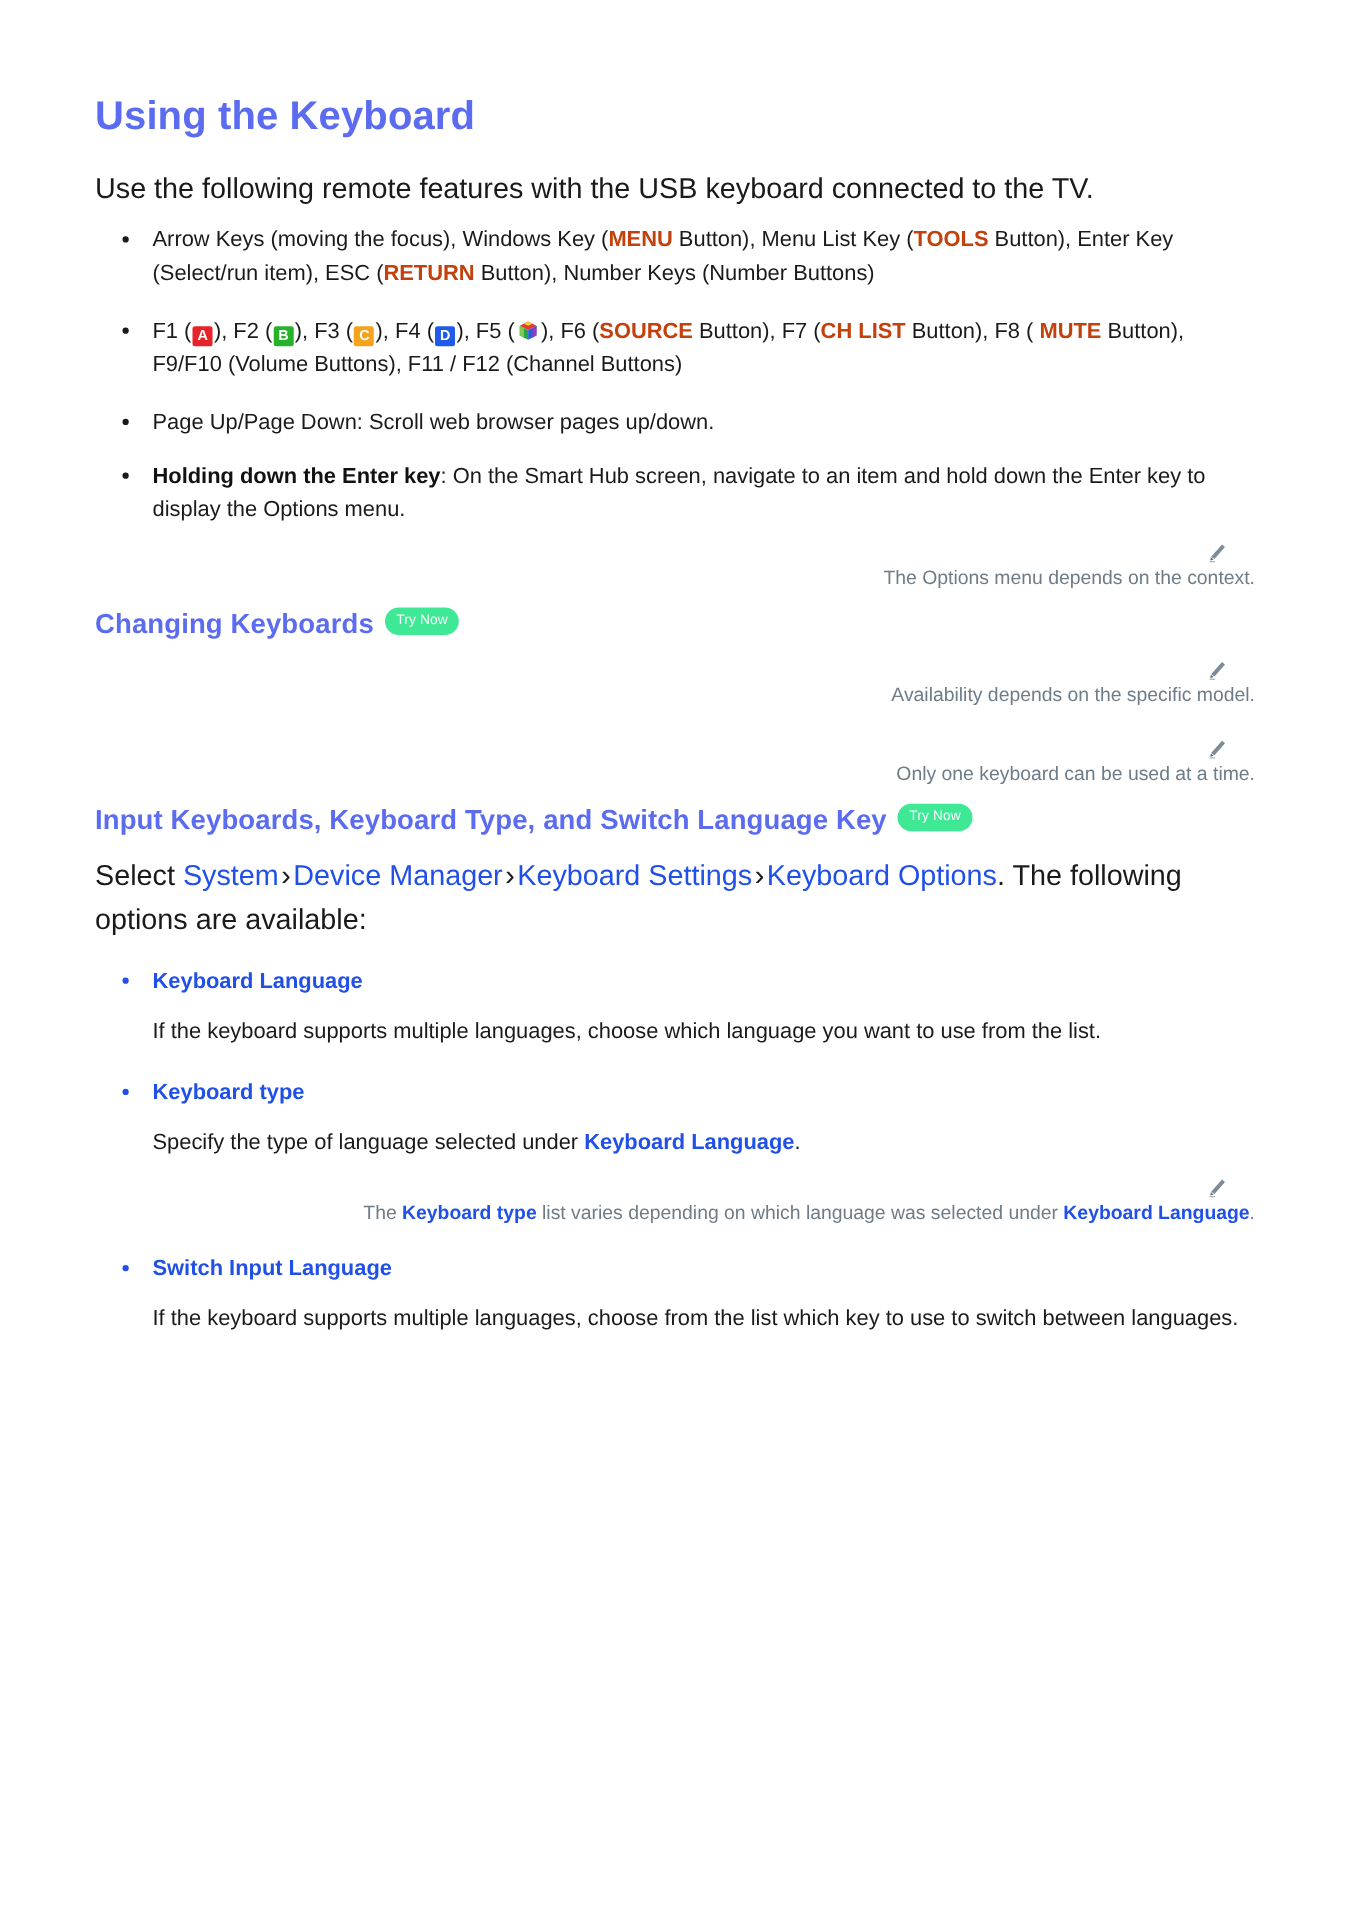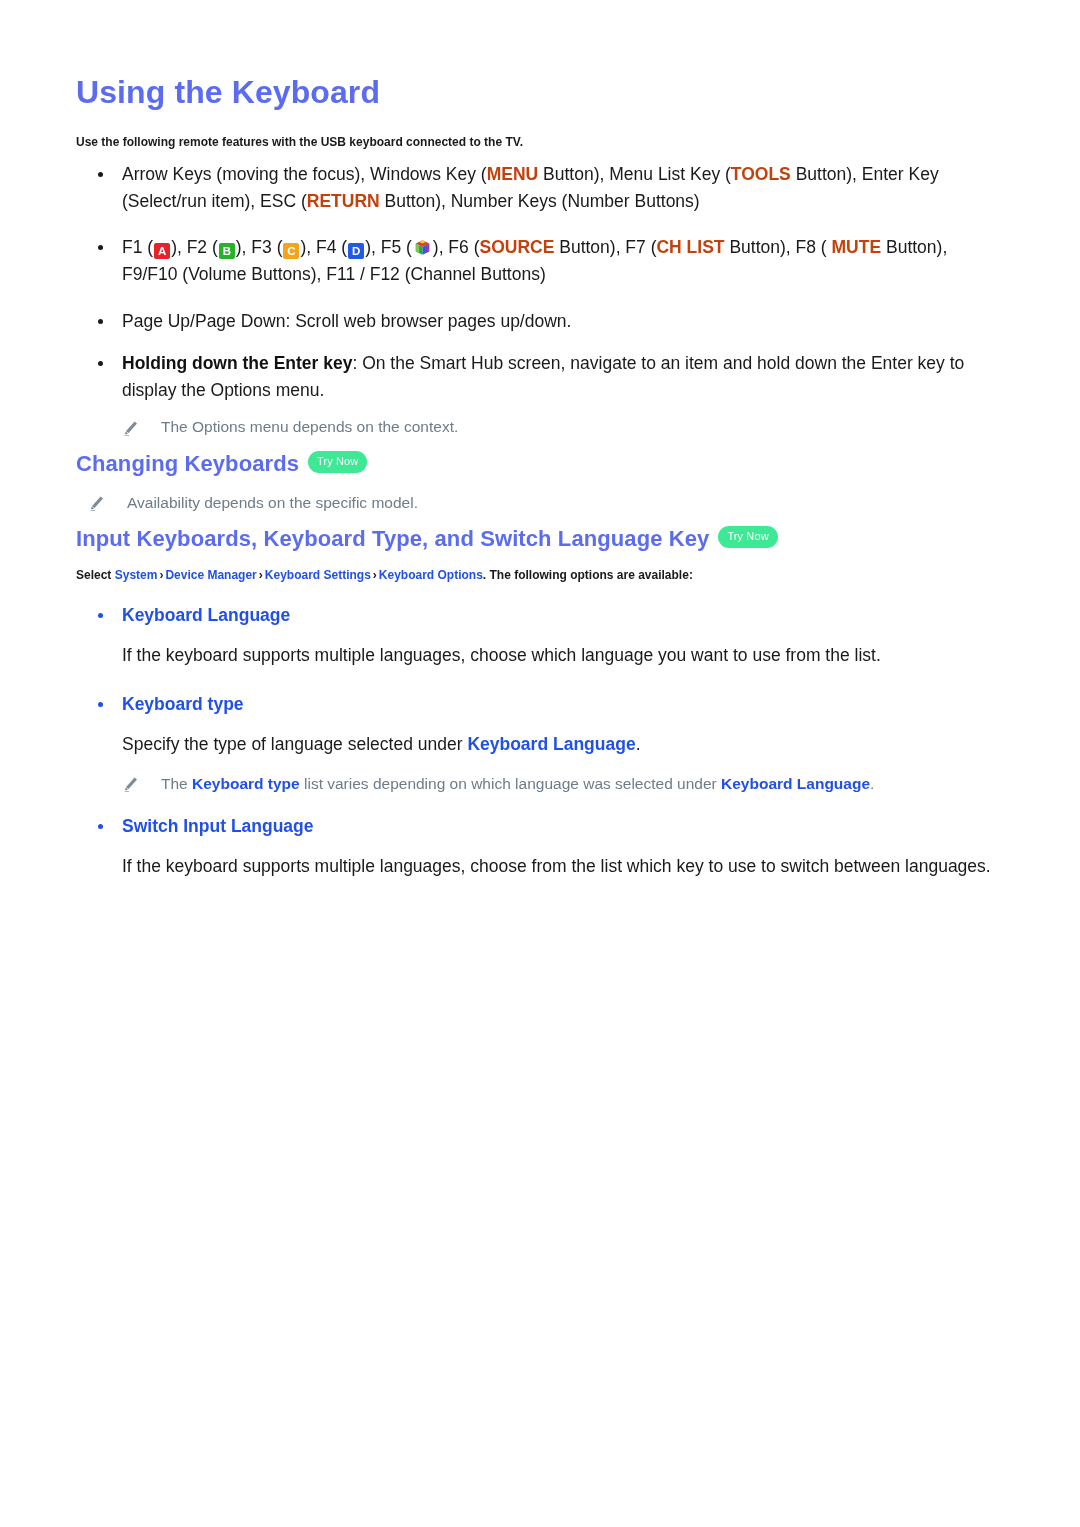--- a/index.html
+++ b/index.html
@@ -53,25 +53,24 @@
     padding: 5px 9px 6px 9px;
     border-radius: 11px;
     margin-left: 9px;
     position: relative;
     top: -2px;
     white-space: nowrap;
   }
 
   
   p.body {
-    font-size: 12px;
+    font-size: 23px;
     line-height: 1.52;
     margin: 0 0 10px 0;
     color: #1a1a1a;
-    font-weight: bold;
   }
   .intro { margin-bottom: 12px; }
 
   
   ul.bullets {
     list-style: none;
     margin: 0;
     padding: 0;
   }
   ul.bullets > li {
@@ -122,25 +121,26 @@
   p.opt-body {
     font-size: 17.5px;
     line-height: 1.52;
     margin: 0 0 22px 0;
     padding-left: 46px;
   }
 
   
   .note {
     display: flex;
-    align-items: center;
+    align-items: flex-end;
     font-size: 15.5px;
     line-height: 1.5;
     color: #6E7C88;
     margin: 12px 0 12px 0;
+    flex-direction: column;
   }
   .note .pencil {
     flex: 0 0 auto;
     width: 17px;
     height: 17px;
     margin-right: 22px;
     margin-top: 2px;
   }
   .note.indent-1 { padding-left: 12px; }
   .note.indent-2 { padding-left: 46px; }
@@ -237,20 +237,30 @@
       <svg viewBox="0 0 17 17" width="17" height="17" aria-hidden="true">
         <path d="M12.6 1.6 L15.0 3.5 L6.6 13.1 L3.9 11.3 Z" fill="#7d8c99"></path>
         <path d="M3.7 11.7 L3.2 14.3 L5.9 13.5 Z" fill="#5a6b78"></path>
         <rect x="2.6" y="14.9" width="4.3" height="0.9" fill="#9aa7b2"></rect>
       </svg>
     </span>
     <span class="note-text">Availability depends on the specific model.</span>
   </div>
 
 
+  <div class="note indent-1" style="margin-top:20px;">
+    <span class="pencil">
+      <svg viewBox="0 0 17 17" width="17" height="17" aria-hidden="true">
+        <path d="M12.6 1.6 L15.0 3.5 L6.6 13.1 L3.9 11.3 Z" fill="#7d8c99"></path>
+        <path d="M3.7 11.7 L3.2 14.3 L5.9 13.5 Z" fill="#5a6b78"></path>
+        <rect x="2.6" y="14.9" width="4.3" height="0.9" fill="#9aa7b2"></rect>
+      </svg>
+    </span>
+    <span class="note-text">Only one keyboard can be used at a time.</span>
+  </div>
 
   <h2 class="section-title sec-gap-2">
     <span>Input Keyboards, Keyboard Type, and Switch Language Key</span>
       <span class="try-now">Try Now</span>
   </h2>
 
   <p class="body" style="margin-top:14px;">
     <span>Select </span><span class="blue-n">System</span><span class="sep">›</span><span class="blue-n">Device Manager</span><span class="sep">›</span><span class="blue-n">Keyboard Settings</span><span class="sep">›</span><span class="blue-n">Keyboard Options</span><span>. The following options are available:</span>
   </p>
 

